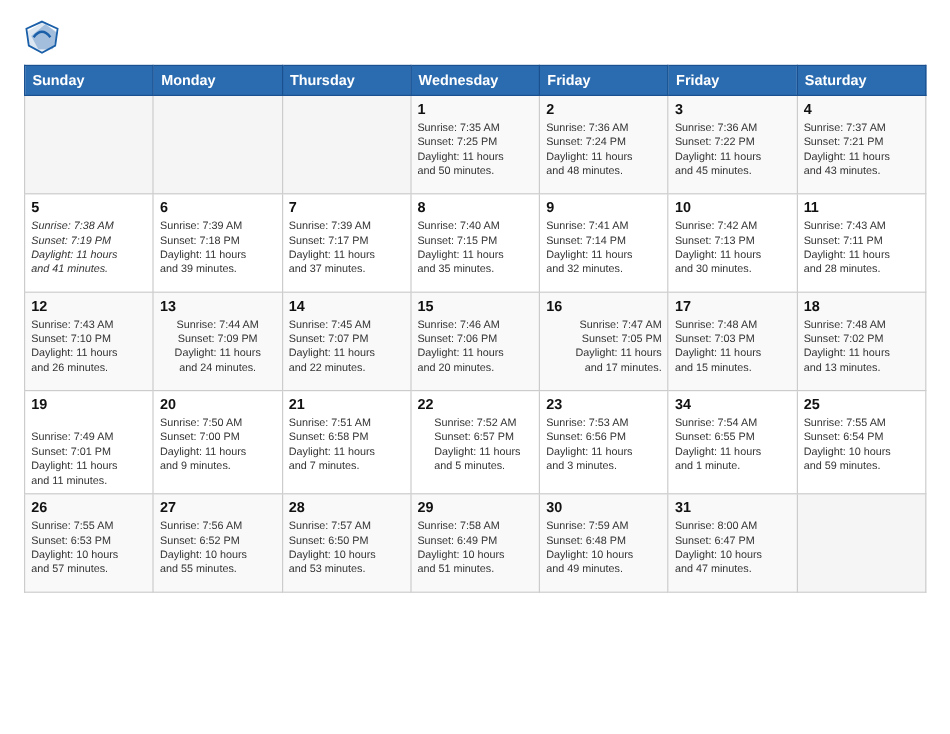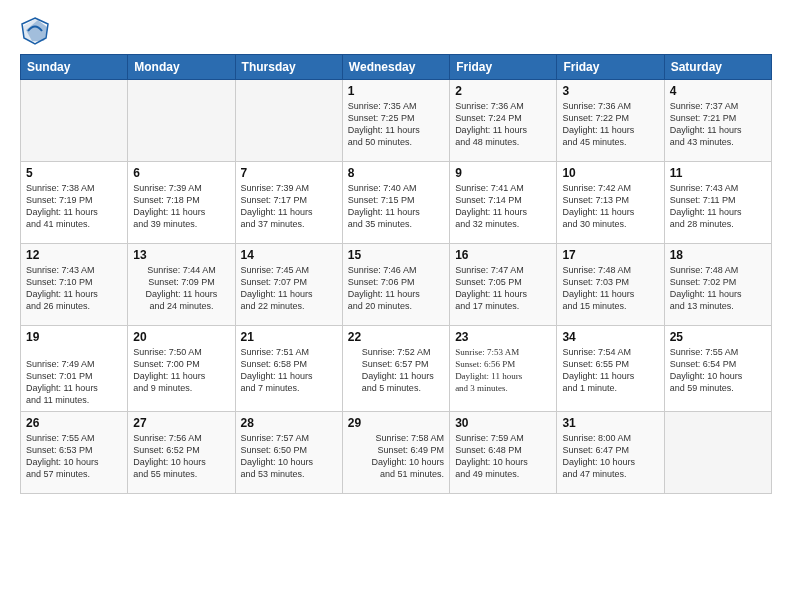--- a/index.html
+++ b/index.html
@@ -170,21 +170,21 @@
             <span class="day-num">4</span>
             <div class="day-info" style="white-space: pre-line;">Sunrise: 7:37 AM
 Sunset: 7:21 PM
 Daylight: 11 hours
 and 43 minutes.</div>
           </td>
         </tr>
         <tr>
           <td>
             <span class="day-num">5</span>
-            <div class="day-info" style="white-space: pre-line;">Sunrise: 7:38 AM
+            <div class="day-info" style="white-space: pre-line; font-style: italic;">Sunrise: 7:38 AM
 Sunset: 7:19 PM
 Daylight: 11 hours
 and 41 minutes.</div>
           </td>
           <td>
             <span class="day-num">6</span>
             <div class="day-info" style="white-space: pre-line;">Sunrise: 7:39 AM
 Sunset: 7:18 PM
 Daylight: 11 hours
 and 39 minutes.</div>
@@ -249,21 +249,21 @@
           </td>
           <td>
             <span class="day-num">15</span>
             <div class="day-info" style="white-space: pre-line;">Sunrise: 7:46 AM
 Sunset: 7:06 PM
 Daylight: 11 hours
 and 20 minutes.</div>
           </td>
           <td>
             <span class="day-num">16</span>
-            <div class="day-info" style="white-space: pre-line;">Sunrise: 7:47 AM
+            <div class="day-info" style="white-space: pre-line; text-align: right;">Sunrise: 7:47 AM
 Sunset: 7:05 PM
 Daylight: 11 hours
 and 17 minutes.</div>
           </td>
           <td>
             <span class="day-num">17</span>
             <div class="day-info" style="white-space: pre-line;">Sunrise: 7:48 AM
 Sunset: 7:03 PM
 Daylight: 11 hours
 and 15 minutes.</div>
@@ -300,21 +300,21 @@
           </td>
           <td>
             <span class="day-num">22</span>
             <div class="day-info" style="white-space: pre-line; margin-left: 14px;">Sunrise: 7:52 AM
 Sunset: 6:57 PM
 Daylight: 11 hours
 and 5 minutes.</div>
           </td>
           <td>
             <span class="day-num">23</span>
-            <div class="day-info" style="white-space: pre-line; font-family: Liberation Serif, serif;">Sunrise: 7:53 AM
+            <div class="day-info" style="white-space: pre-line;">Sunrise: 7:53 AM
 Sunset: 6:56 PM
 Daylight: 11 hours
 and 3 minutes.</div>
           </td>
           <td>
             <span class="day-num">34</span>
             <div class="day-info" style="white-space: pre-line;">Sunrise: 7:54 AM
 Sunset: 6:55 PM
 Daylight: 11 hours
 and 1 minute.</div>
@@ -344,21 +344,21 @@
           </td>
           <td>
             <span class="day-num">28</span>
             <div class="day-info" style="white-space: pre-line;">Sunrise: 7:57 AM
 Sunset: 6:50 PM
 Daylight: 10 hours
 and 53 minutes.</div>
           </td>
           <td>
             <span class="day-num">29</span>
-            <div class="day-info" style="white-space: pre-line; text-align: right;">Sunrise: 7:58 AM
+            <div class="day-info" style="white-space: pre-line;">Sunrise: 7:58 AM
 Sunset: 6:49 PM
 Daylight: 10 hours
 and 51 minutes.</div>
           </td>
           <td>
             <span class="day-num">30</span>
             <div class="day-info" style="white-space: pre-line;">Sunrise: 7:59 AM
 Sunset: 6:48 PM
 Daylight: 10 hours
 and 49 minutes.</div>

